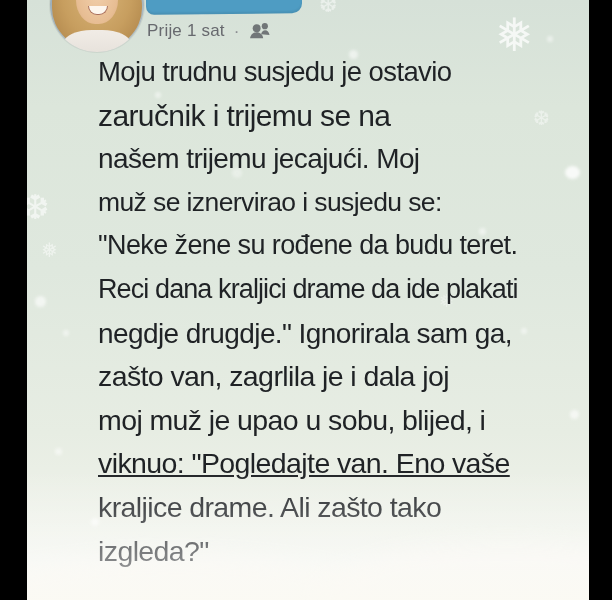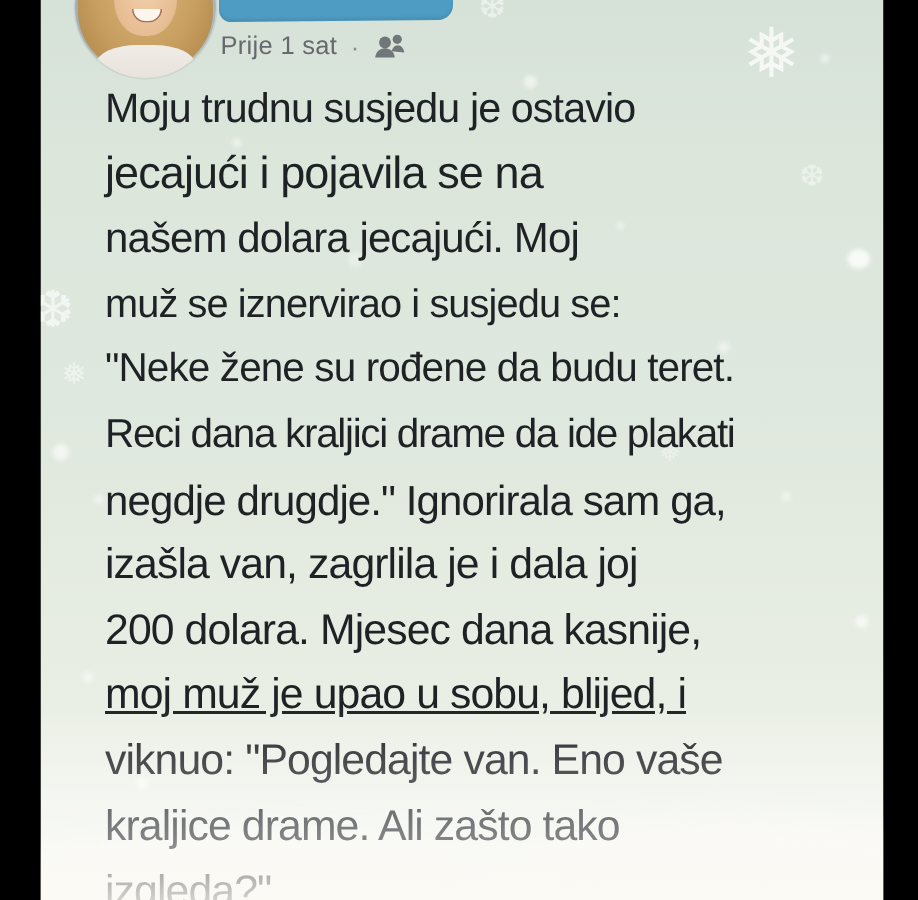--- a/index.html
+++ b/index.html
@@ -70,21 +70,21 @@
     box-shadow:inset 0 -2px 2px rgba(0,0,0,.08);
   }
   .meta{position:absolute;left:120px;top:21px;display:flex;align-items:flex-end;gap:9px;}
   .timestamp{font-size:17px;color:#67696e;letter-spacing:.2px;}
   .meta-dot{color:#8a8d91;font-size:17px;line-height:1;transform:translateY(-1px);}
   .friends-icon{width:25px;height:20px;opacity:.78;}
   .friends-icon path,.friends-icon circle{fill:#55585d;}
 
   
   .post-text{position:absolute;left:43px;top:50px;width:522px;color:#1f2225;}
-  .post-text div{white-space:nowrap;line-height:43.6px;font-size:28px;letter-spacing:-0.6px;}
+  .post-text div{white-space:nowrap;line-height:43.6px;font-size:28px;letter-spacing:-0.6px;margin-left:28px;}
   .post-text div:nth-child(1){font-size:27.5px;}
   .post-text div:nth-child(2){font-size:30px;}
   .post-text div:nth-child(3){font-size:28px;}
   .post-text div:nth-child(4){font-size:26.5px;}
   .post-text div:nth-child(5){font-size:27px;}
   .post-text div:nth-child(6){font-size:27px;letter-spacing:-0.9px;}
   .post-text div:nth-child(7){font-size:28px;}
   .post-text div:nth-child(8){font-size:28.5px;}
   .post-text div:nth-child(9){font-size:28.5px;}
   .post-text div:nth-child(10){font-size:28.5px;text-decoration:underline;}
@@ -136,28 +136,27 @@
       <svg class="friends-icon" viewBox="0 0 26 20">
         <circle cx="17.5" cy="5" r="3.2"></circle>
         <path d="M13.6 13.3c.7-2.6 2.3-4.1 4.2-4.1 2.3 0 4.1 1.9 4.6 4.9l-8.8-.8z"></path>
         <circle cx="9" cy="7.2" r="4.1"></circle>
         <path d="M2.2 17.6c.4-3.9 3.2-6.4 6.8-6.4s6.4 2.5 6.8 6.4z"></path>
       </svg>
     </div>
 
     <div class="post-text">
       <div>Moju trudnu susjedu je ostavio</div>
-      <div>jecajući i pojavila se na</div>
-      <div>našem dolara jecajući. Moj</div>
+      <div>zaručnik i trijemu se na</div>
+      <div>našem trijemu jecajući. Moj</div>
       <div>muž se iznervirao i susjedu se:</div>
       <div>"Neke žene su rođene da budu teret.</div>
       <div>Reci dana kraljici drame da ide plakati</div>
       <div>negdje drugdje." Ignorirala sam ga,</div>
-      <div>izašla van, zagrlila je i dala joj</div>
-      <div>200 dolara. Mjesec dana kasnije,</div>
+      <div>zašto van, zagrlila je i dala joj</div>
       <div>moj muž je upao u sobu, blijed, i</div>
       <div>viknuo: "Pogledajte van. Eno vaše</div>
       <div>kraljice drame. Ali zašto tako</div>
       <div>izgleda?"</div>
     </div>
 
     <div class="bottom-glow"></div>
   </div>
 
   <div class="letterbox left"></div>

